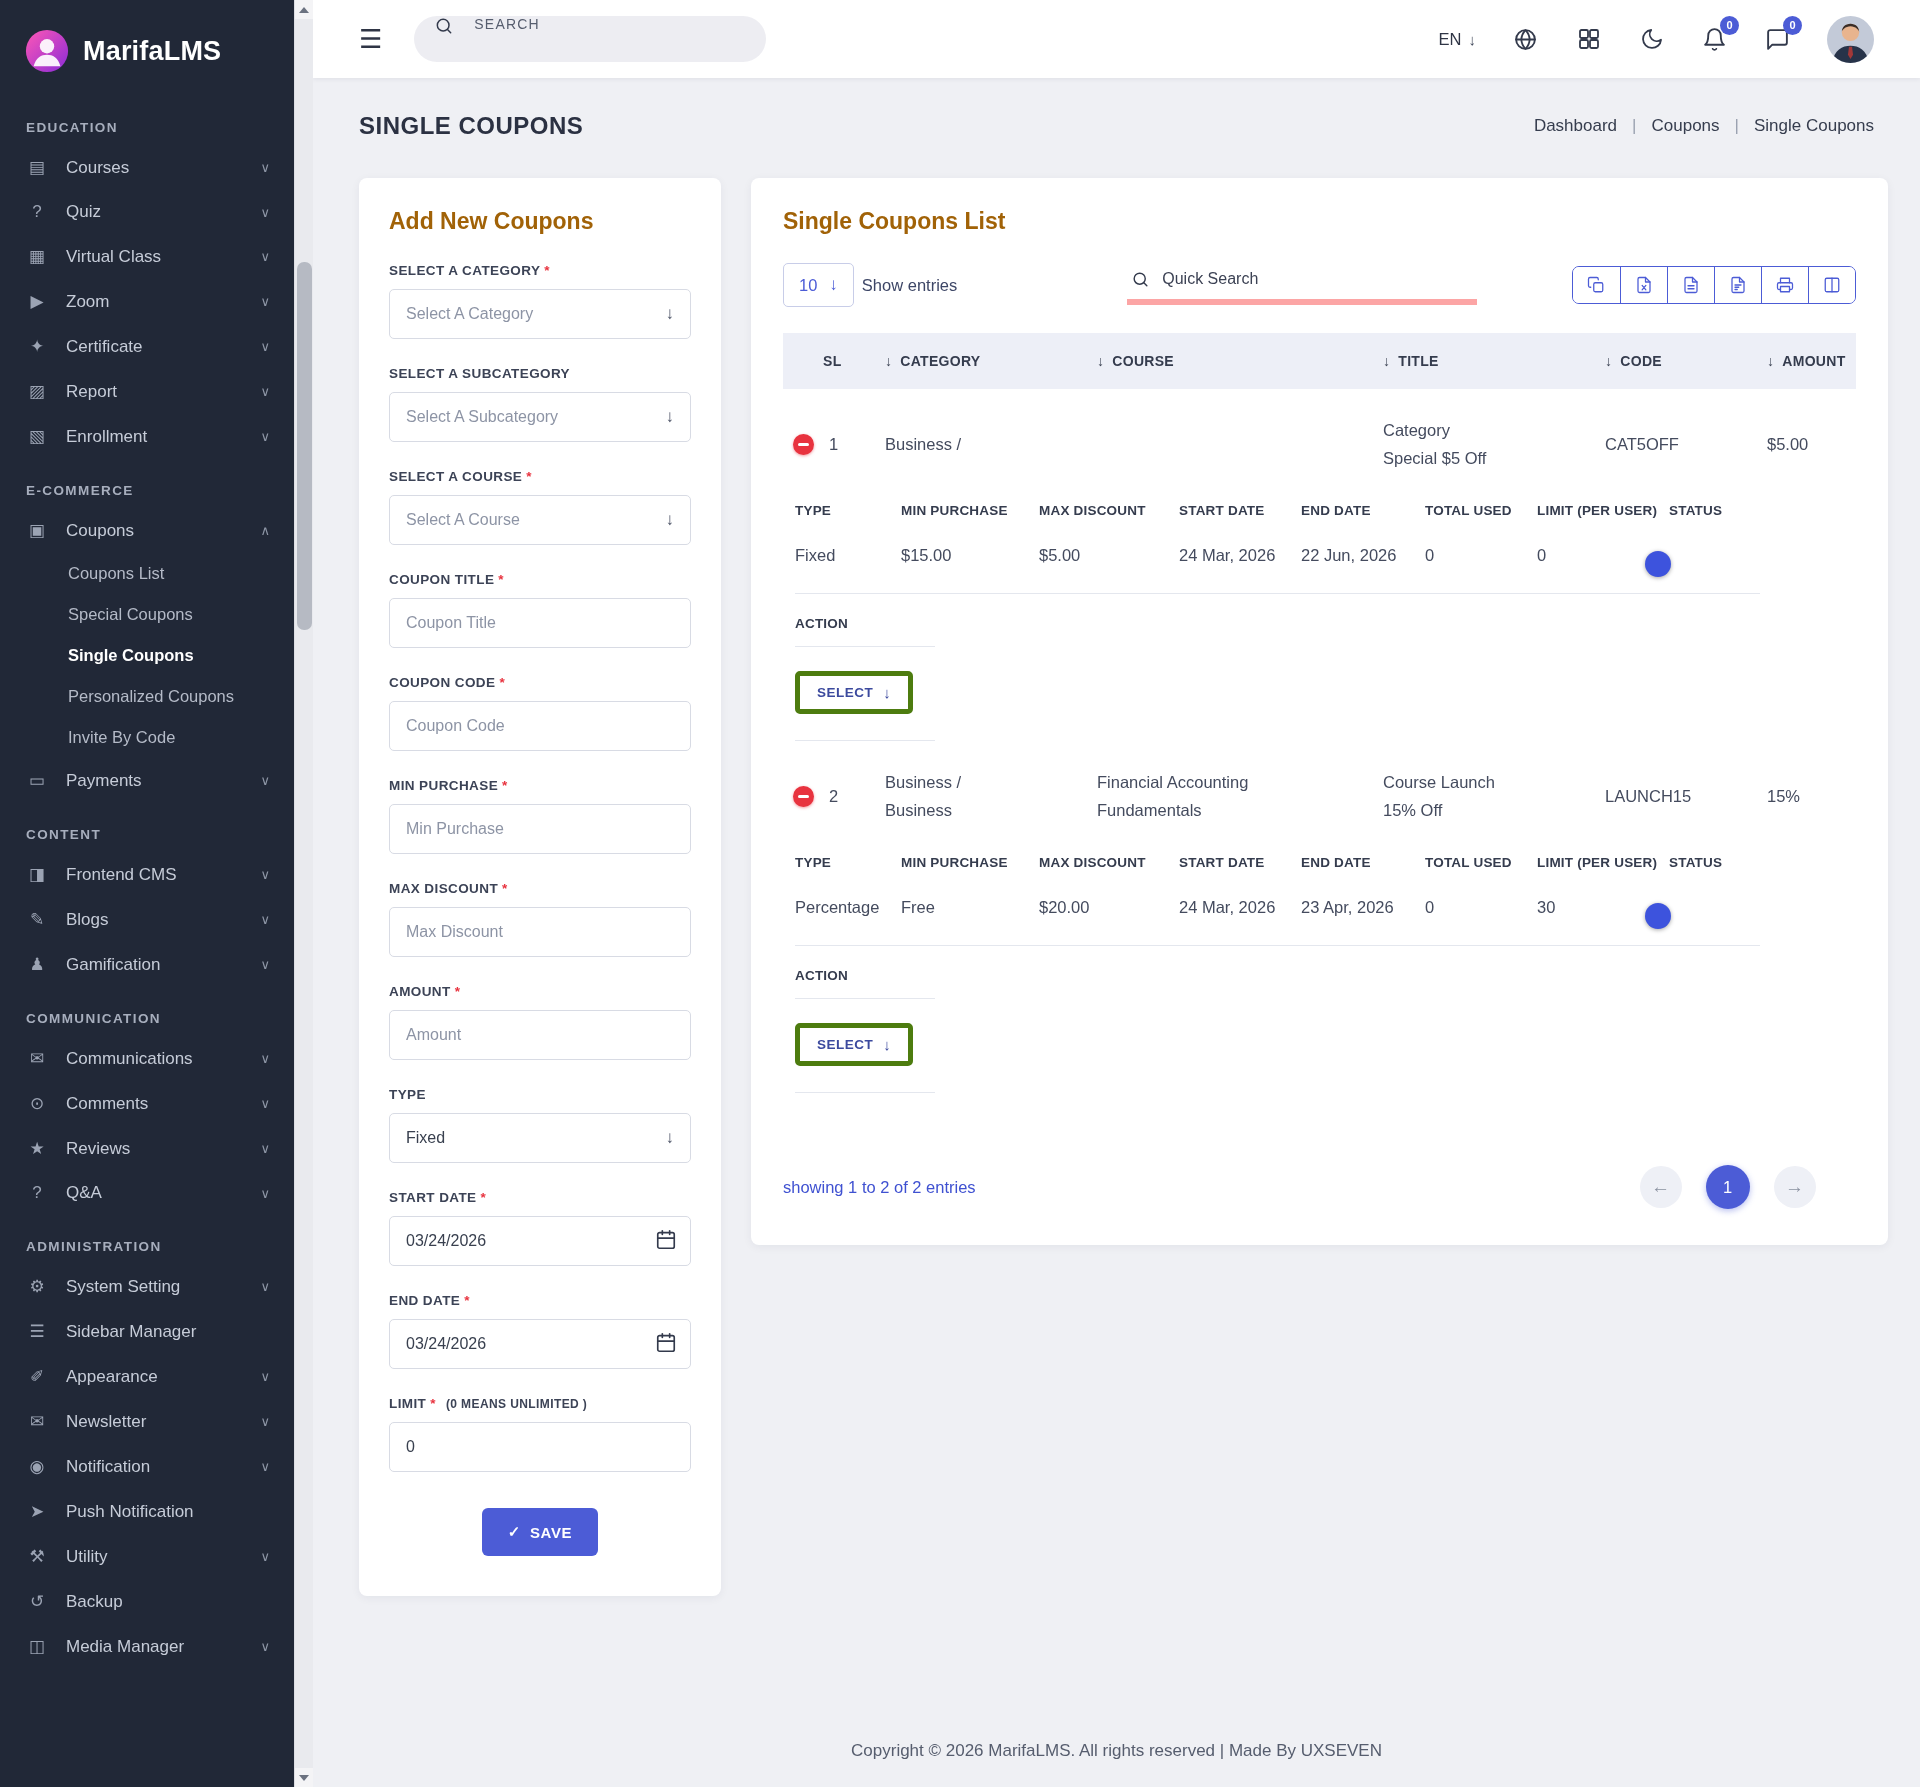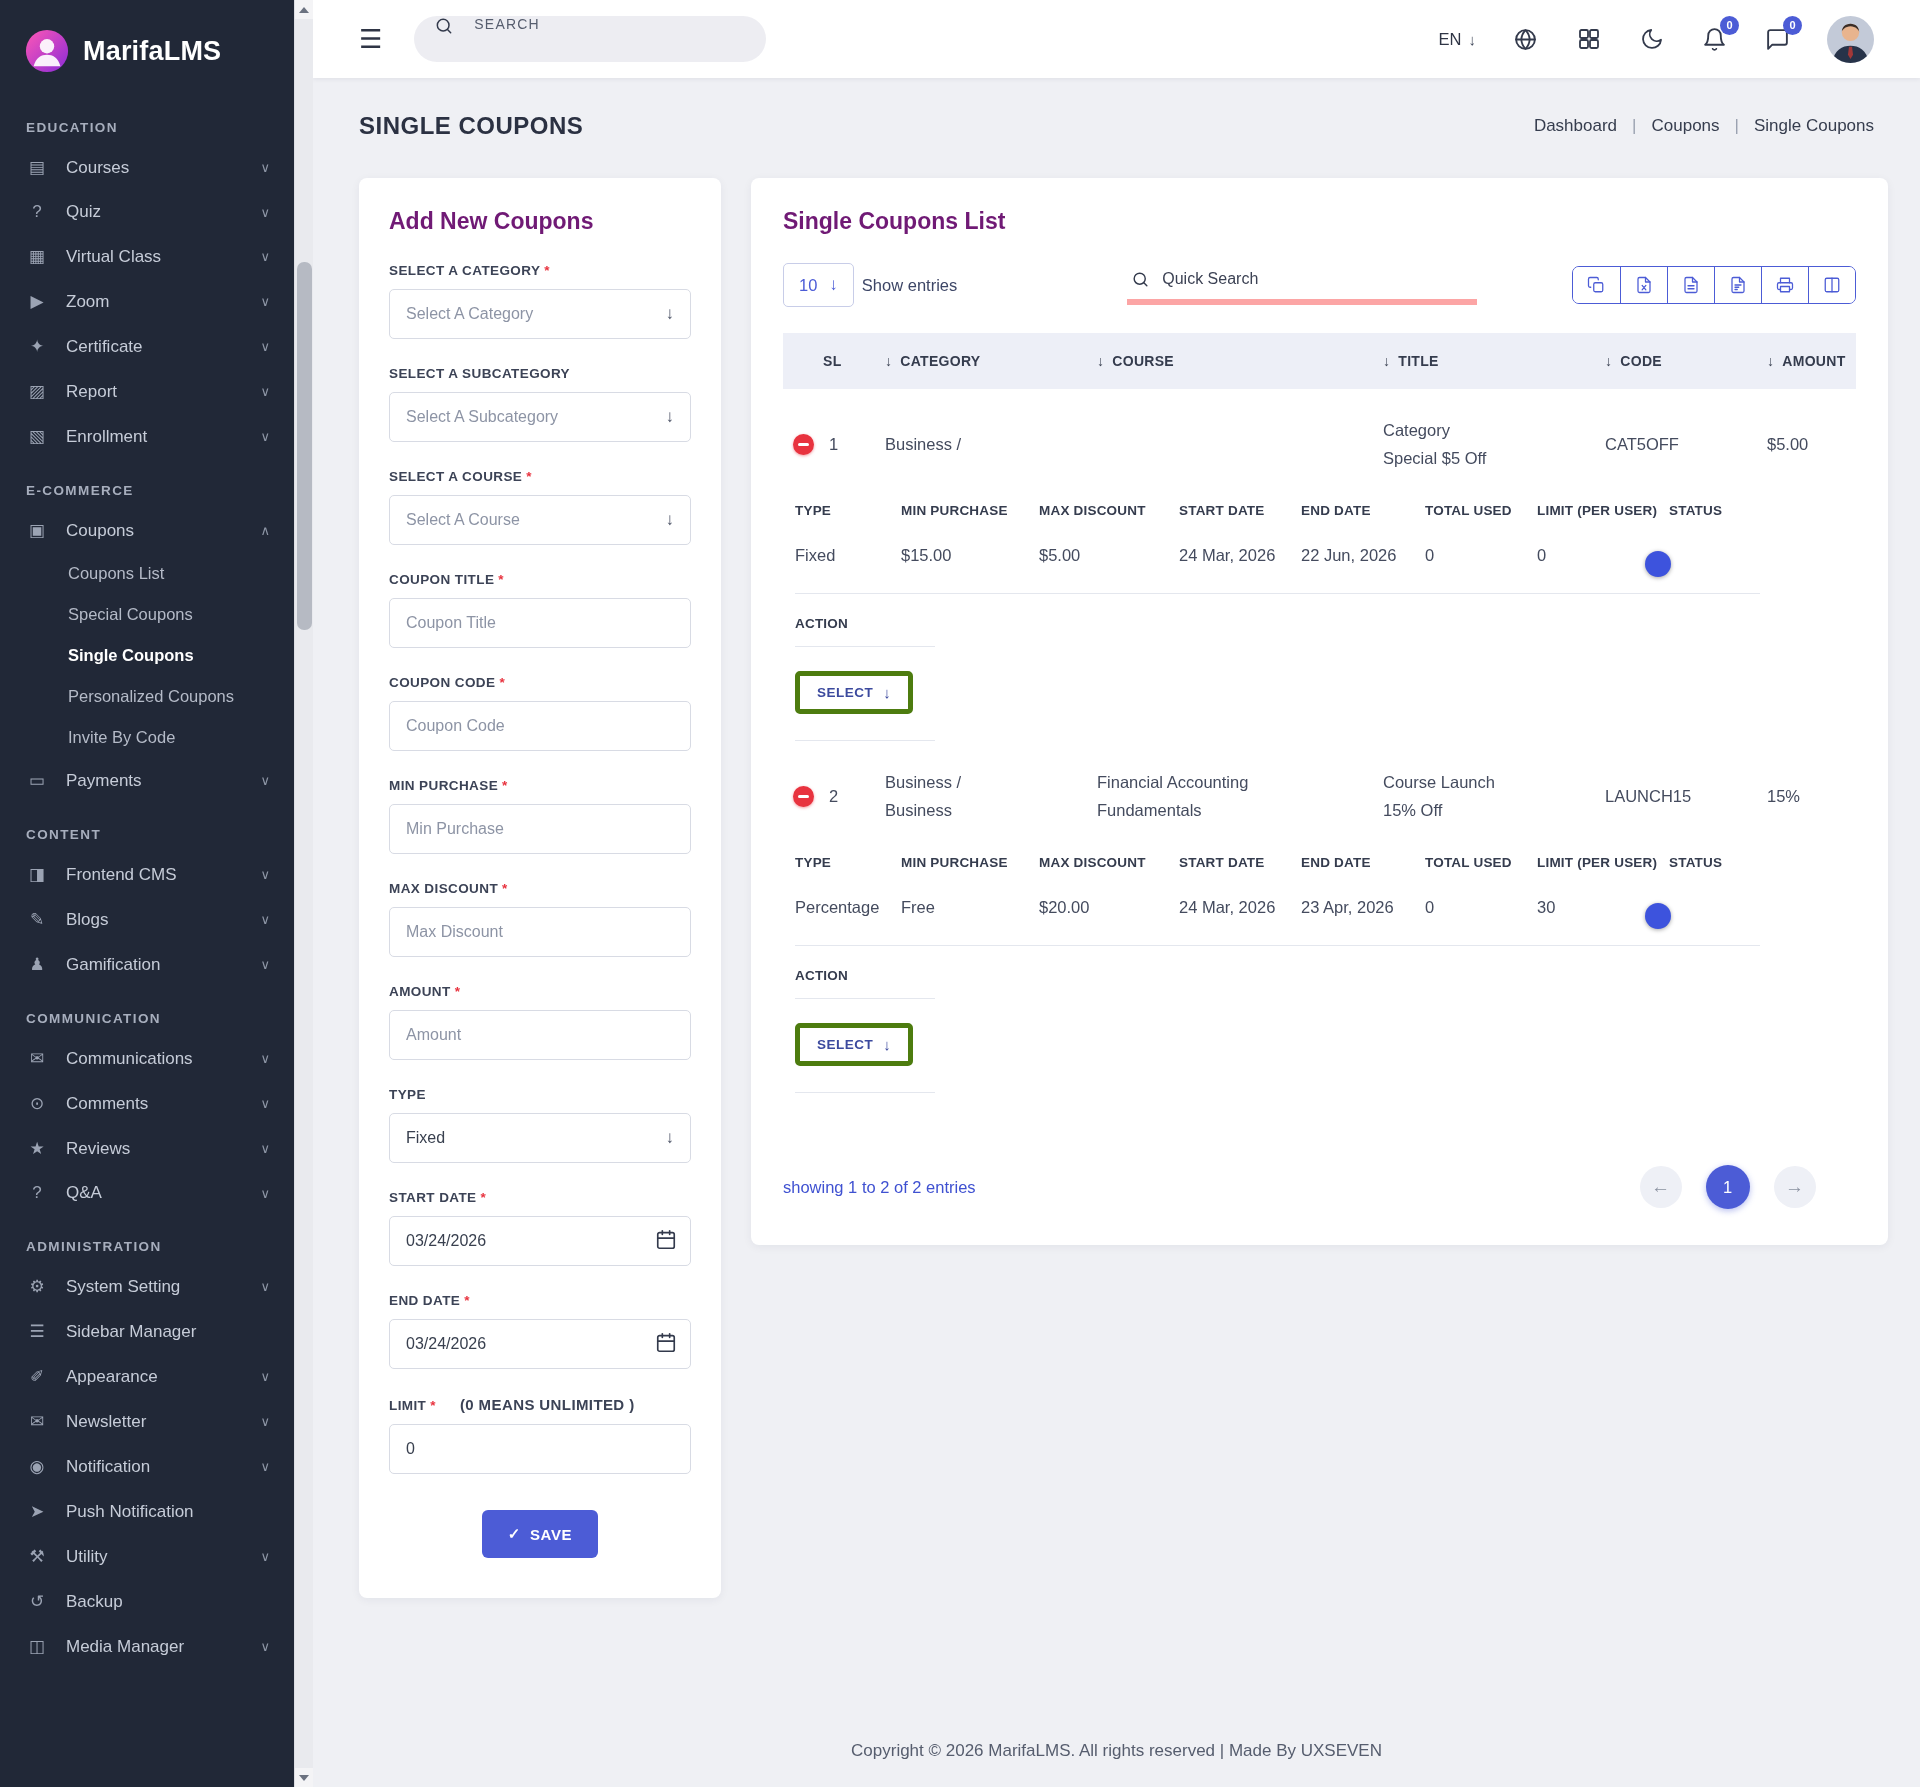--- a/index.html
+++ b/index.html
@@ -47,25 +47,25 @@
   .page-head { display:flex; align-items:center; justify-content:space-between; margin-bottom:38px; }
   .page-title { font-size:24px; font-weight:bold; letter-spacing:.5px; color:#2b3142; }
   .breadcrumb { display:flex; align-items:center; gap:15px; font-size:17px; color:#363d4e; }
   .breadcrumb .crumb { cursor:pointer; }
   .breadcrumb .sep { color:#9aa1b0; }
   .cards { display:flex; gap:30px; align-items:flex-start; }
   .card { background:#fff; border-radius:8px; box-shadow:0 2px 10px rgba(25,30,60,.06); }
 
   
   .form-card { width:362px; flex-shrink:0; padding:30px 30px 40px; }
-  .card-title { font-size:23px; font-weight:bold; color:#701a75; margin-bottom:28px; }
+  .card-title { font-size:23px; font-weight:bold; color:#a16207; margin-bottom:28px; }
   .fgroup { margin-bottom:27px; }
   .flabel { display:block; font-size:13.5px; font-weight:bold; letter-spacing:.4px; color:#3c4356; margin-bottom:11px; }
   .req { color:#e8333f; margin-left:4px; }
-  .note { margin-left:24px; font-size:15px; }
+  .note { margin-left:10px; font-size:12px; }
   .finput { width:100%; height:50px; border:1px solid #d8dbe4; border-radius:5px; padding:0 16px; font-family:inherit; font-size:16px; color:#39404f; background:#fff; outline:none; }
   .finput::placeholder { color:#8d94a5; }
   .fselect { width:100%; height:50px; border:1px solid #d8dbe4; border-radius:5px; padding:0 16px; display:flex; align-items:center; justify-content:space-between; cursor:pointer; font-size:16px; background:#fff; }
   .fselect .ph { color:#8d94a5; }
   .fselect .val { color:#39404f; }
   .sel-arrow { font-size:17px; color:#4a5164; }
   .date-wrap { position:relative; }
   .date-wrap .finput { padding-right:46px; }
   .cal-ic { position:absolute; right:14px; top:13px; }
   .save-row { display:flex; justify-content:center; margin-top:36px; }

